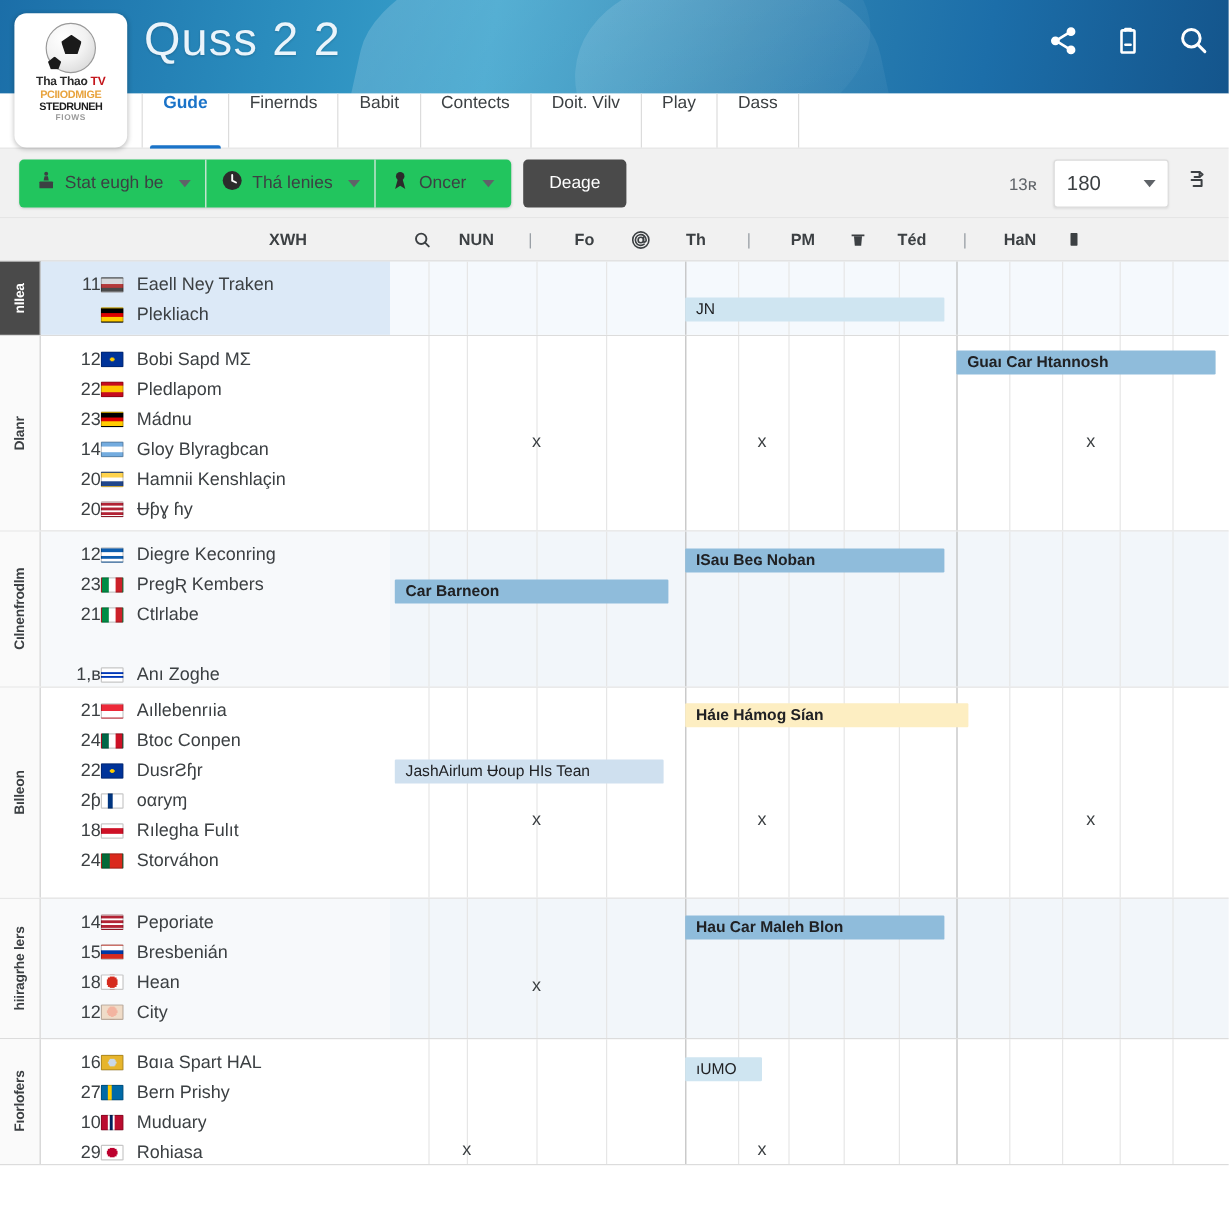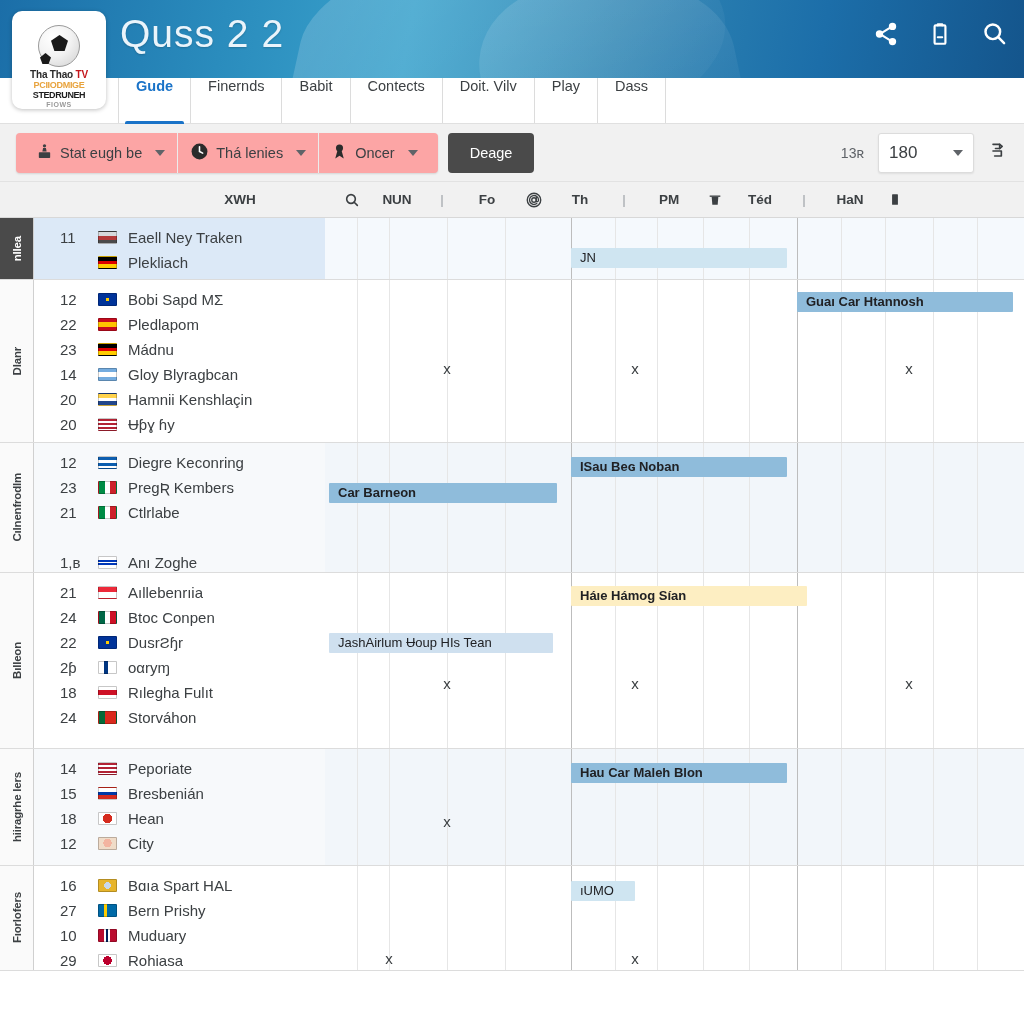--- a/index.html
+++ b/index.html
@@ -29,26 +29,26 @@
   .banner-swoosh2 {
     position: absolute; top: -20px; left: 480px;
     width: 260px; height: 190px;
     background: linear-gradient(160deg, rgba(255,255,255,0.14), rgba(255,255,255,0.0));
     transform: skewX(12deg);
     border-radius: 60% 40% 45% 55%;
     pointer-events: none;
   }
   .logo-box {
     position: absolute; left: 12px; top: 11px;
-    width: 94px; height: 98px;
+    width: 94px; height: 112px;
     background: #fff;
     border-radius: 10px;
     box-shadow: 0 1px 4px rgba(0,0,0,0.25);
     display: flex; flex-direction: column;
-    align-items: center; justify-content: flex-end;
+    align-items: center; justify-content: flex-start;
     padding-top: 8px;
     z-index: 6;
     overflow: hidden;
   }
   .ball {
     width: 42px; height: 42px; border-radius: 50%;
     background:
       radial-gradient(circle at 35% 30%, #ffffff 0%, #f2f2f2 48%, #cfcfcf 100%);
     border: 1px solid #9a9a9a;
     position: relative;
@@ -113,23 +113,23 @@
   
   .toolbar {
     height: 58px; background: #f1f1f1;
     display: flex; align-items: center;
     padding: 0 16px;
     position: relative;
     border-bottom: 1px solid #e2e2e2;
   }
   .filter-group {
     display: flex; align-items: flex-start;
-    background: #fca5a5; border-radius: 4px;
+    background: #22c55e; border-radius: 4px;
     height: 40px; box-shadow: 0 1px 2px rgba(0,0,0,0.12);
-    padding: 0 8px;
+    padding: 0 2px;
   }
   .filter {
     display: flex; align-items: center; gap: 7px;
     padding: 0 12px; height: 100%;
     font-size: 14.5px; color: #3c4043;
     white-space: nowrap;
   }
   .filter + .filter { border-left: 1px solid #ececec; }
   .caret {
     width: 0; height: 0;
@@ -196,22 +196,22 @@
 
   .band-rows {
     width: 291px; flex: none;
     padding: 7px 0 9px 0;
   }
   .band.sel .band-rows { background: #dce9f7; }
   .band.alt .band-rows { background: #f7f9fb; }
 
   .prow {
     display: flex; align-items: center;
-    height: 25px; padding-left: 26px;
-    font-size: 15px; color: #3c4043;
+    height: 25px; padding-left: 12px;
+    font-size: 15px; color: #3c4043; text-align: right;
   }
   .pnum { width: 38px; flex: none; color: #3c4043; }
   .flag {
     width: 19px; height: 13px; flex: none;
     margin-right: 11px;
     border: 1px solid rgba(0,0,0,0.22);
     border-radius: 1px;
     background-size: cover;
   }
   .pname { white-space: nowrap; overflow: hidden; }

